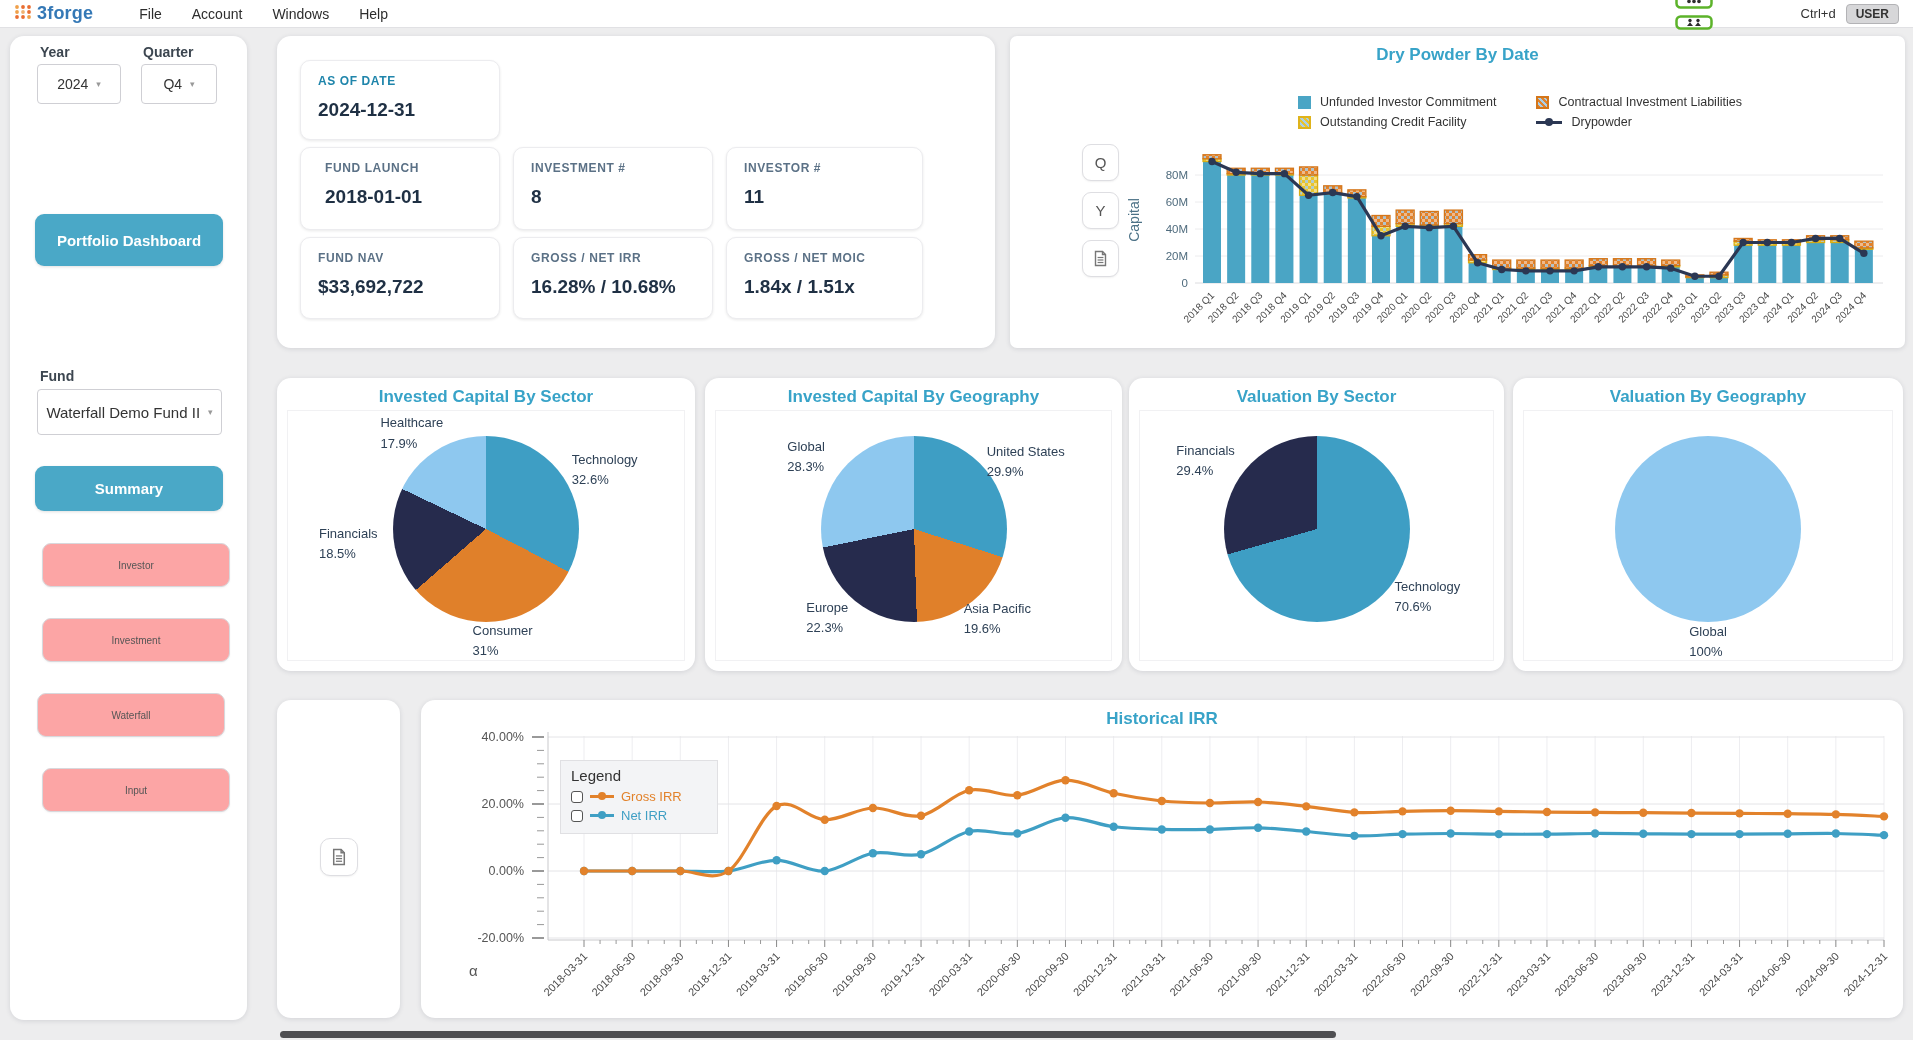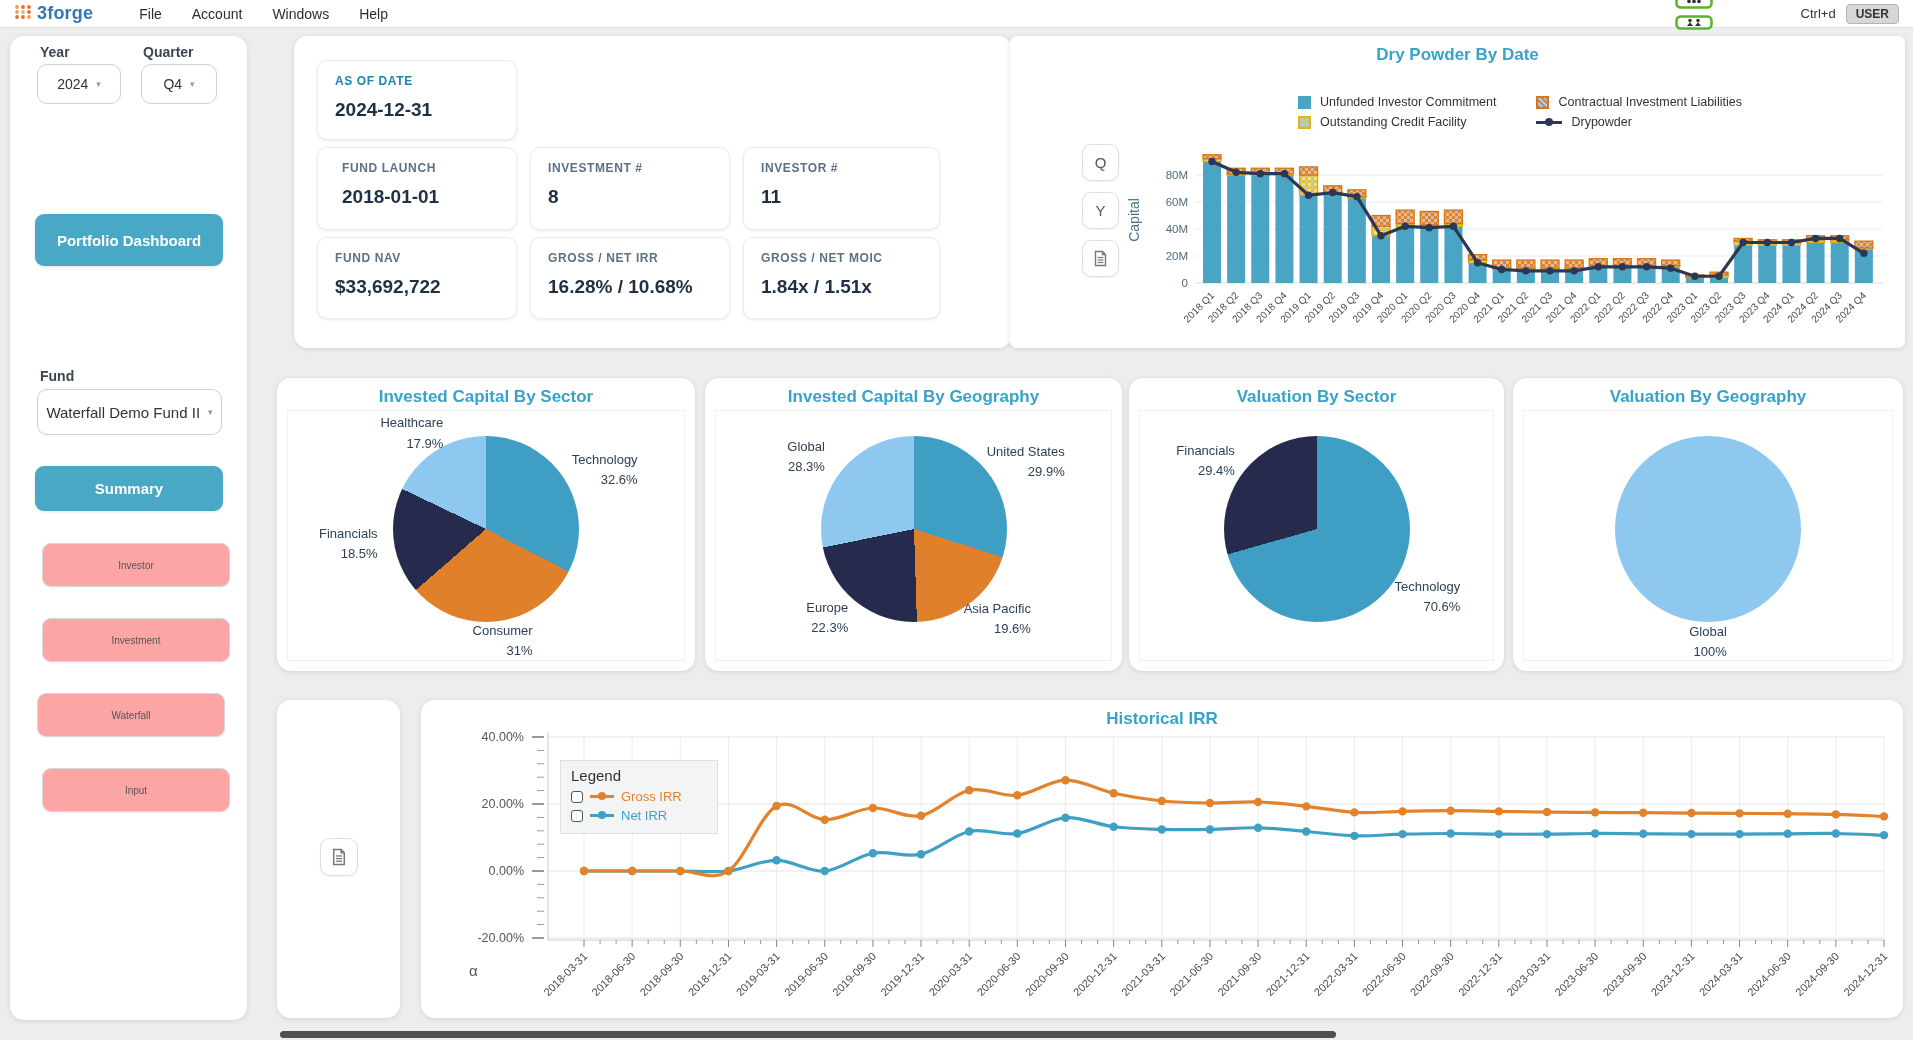--- a/index.html
+++ b/index.html
@@ -21,34 +21,34 @@
                font-weight:bold; color:#333; padding:2px 9px; cursor:pointer; }
 
   
   .panel { position:absolute; background:#fff; border-radius:14px; box-shadow:0 1px 5px rgba(30,35,60,.13); }
   .panel-title { position:absolute; top:9px; left:0; right:0; text-align:center; font-size:17px;
                  color:#38a3c8; font-weight:bold; }
 
   
   .sidebar { left:10px; top:36px; width:237px; height:984px; }
   .sb-label { position:absolute; font-size:14px; font-weight:bold; color:#3c4650; }
-  .select { position:absolute; background:#fff; border:1px solid #cfcfd4; border-radius:10px;
+  .select { position:absolute; background:#fff; border:1px solid #cfcfd4; border-radius:4px;
             display:flex; align-items:center; justify-content:center; gap:8px; font-size:14px;
             color:#333; cursor:pointer; height:40px; }
   .select .caret { font-size:9px; color:#999; }
   .btn { position:absolute; display:flex; align-items:center; justify-content:center;
          border-radius:9px; cursor:pointer; font-size:15px; }
   .btn-outline-teal { border:1.5px solid #3aa0c6; color:#2f9ec6; font-weight:bold; background:#fff;
                       box-shadow:0 1px 3px rgba(0,0,0,.07); }
   .btn-teal { background:#4aa8c7; color:#fff; font-weight:bold; box-shadow:0 1px 3px rgba(0,0,0,.12); }
   .btn-plain { background:#fca5a5; border:1px solid #d8d8dc; color:#555; font-size:10px;
                box-shadow:0 1px 2px rgba(0,0,0,.05);margin-left:7px; }
 
   
-  .kpi-panel { left:277px; top:36px; width:718px; height:312px;margin-left:17px; }
+  .kpi-panel { left:277px; top:36px; width:718px; height:312px; }
   .kpi-grid { position:absolute; left:23px; top:24px; display:grid;
               grid-template-columns:200px 200px 197px; grid-template-rows:80px 83px 82px; gap:7px 13px; }
   .kpi-card { background:#fff; border:1px solid #ececef; border-radius:10px;
               box-shadow:0 1px 3px rgba(0,0,0,.09); padding:13px 17px; }
   .kpi-label { font-size:12px; font-weight:bold; letter-spacing:.6px; color:#5b7186; }
   .kpi-label.accent { color:#1f85ab; }
   .kpi-value { font-size:19px; font-weight:bold; color:#1f3044; margin-top:11px; }
 
   
   .dp-panel { left:1010px; top:36px; width:895px; height:312px;border-radius:7px; }
@@ -65,21 +65,21 @@
                     border-radius:50%; background:#2b3753; }
   .side-btn { position:absolute; left:72px; width:37px; height:37px; background:#fff;
               border:1px solid #dedee2; border-radius:9px; display:flex; align-items:center;
               justify-content:center; font-size:15px; color:#555; cursor:pointer;
               box-shadow:0 1px 2px rgba(0,0,0,.06); }
 
   
   .pie-panel .pie-inner { position:absolute; left:10px; right:10px; top:32px; bottom:10px;
                           background:#fff; border:1px solid #f1f1f3; }
   .pie-circle { position:absolute; border-radius:50%; }
-  .pie-label { position:absolute; transform:translate(-50%,-50%); text-align:right;
+  .pie-label { position:absolute; transform:translate(-50%,-50%); text-align:left;
                font-size:13px; color:#2e4156; line-height:1.55; white-space:nowrap; }
 
   
   .doc-panel { left:277px; top:700px; width:123px; height:318px; }
   .doc-btn { position:absolute; left:43px; top:138px; width:38px; height:38px; background:#fff;
              border:1px solid #dedee2; border-radius:10px; display:flex; align-items:center;
              justify-content:center; cursor:pointer; box-shadow:0 1px 2px rgba(0,0,0,.06); }
   .irr-panel { left:421px; top:700px; width:1482px; height:318px; }
   .irr-legend { position:absolute; left:139px; top:60px; width:158px; background:#f3f4f6;
                 border:1px solid #e0e0e3; padding:6px 10px 8px; font-size:13px; }

